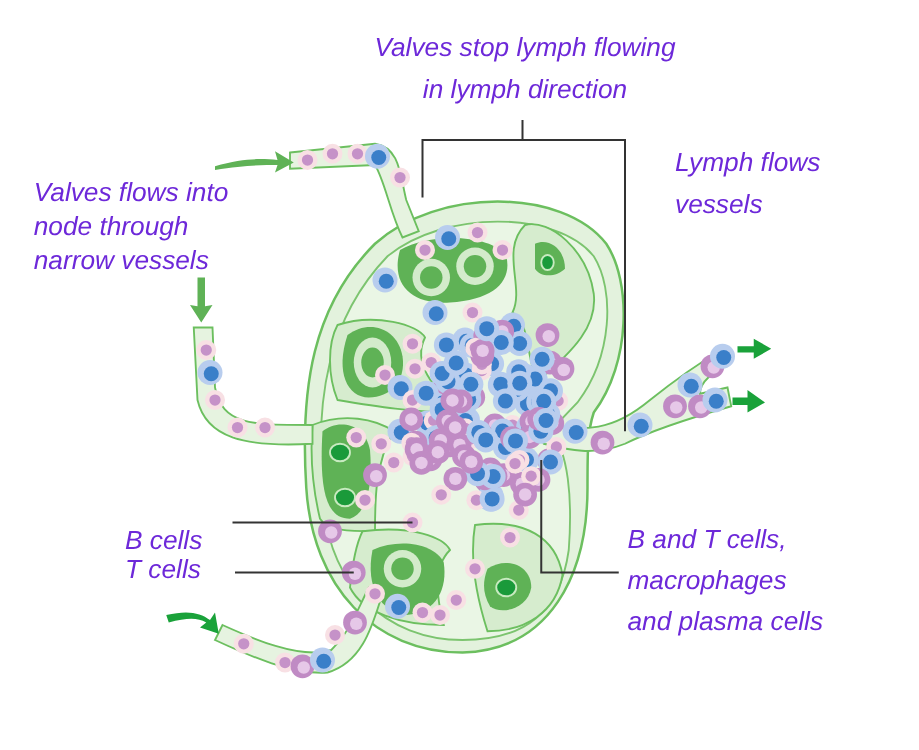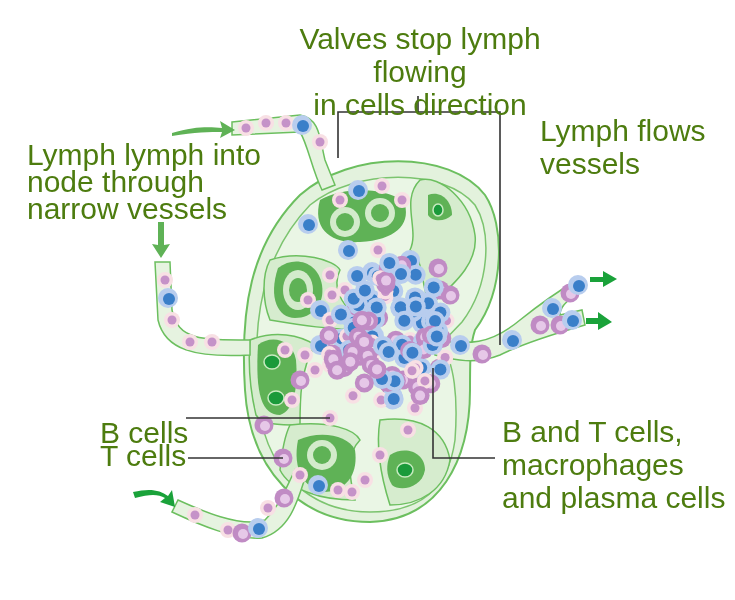--- a/index.html
+++ b/index.html
@@ -1,17 +1,17 @@
 <!DOCTYPE html>
 <html><head>
 <meta charset="utf-8">
 <style>
   html, body { margin:0; padding:0; background:#ffffff; }
   body { width:735px; height:600px; position:relative; overflow:hidden; font-family:"Liberation Sans", sans-serif; }
-  .label { position:absolute; color:#4d7c0f; font-size:30px; line-height:33px; font-family:"Liberation Sans", sans-serif; }
+  .label { position:absolute; color:#6d28d9; font-size:21px; line-height:33px; font-family:"Liberation Sans", sans-serif;font-style:italic; }
   .center { text-align:center; }
   svg { position:absolute; left:0; top:0; }
 </style>
 </head>
 <body>
 
 <svg width="735" height="600" viewBox="0 0 735 600">
 
   <path d="M300,195 C350,150 450,150 485,195 C505,225 505,290 475,330 C470,345 470,360 470,390 C470,460 440,520 370,522 C300,522 250,470 245,390 C240,310 250,245 300,195 Z" fill="#e3f2dd" stroke="#6cbf5f" stroke-width="2"></path>
   <path d="M310,205 C355,168 445,168 475,205 C492,232 490,285 462,322 L440,345 C455,360 458,400 455,440 C448,490 420,512 370,512 C310,512 262,470 258,395 C252,320 262,255 310,205 Z" fill="#eaf6e5" stroke="#7cc46f" stroke-width="1.5"></path>
@@ -433,24 +433,24 @@
   <g stroke="#333333" stroke-width="1.6" fill="none">
     <path d="M418,96 L418,112 M338,158 L338,112 L500,112 L500,345"></path>
     <path d="M186,418 L330,418"></path>
     <path d="M188,458 L283,458"></path>
     <path d="M433,368 L433,458 L495,458"></path>
   </g>
 </svg>
 
 <div class="label center" style="left:250px;top:22px;width:340px;">
   <div>Valves stop lymph flowing</div>
-  <div>in cells direction</div>
+  <div>in lymph direction</div>
 </div>
 <div class="label" style="left:27px;top:138px;">
-  <div>Lymph lymph into</div>
+  <div>Valves flows into</div>
   <div style="margin-top:-6px">node through</div>
   <div style="margin-top:-6px">narrow vessels</div>
 </div>
 <div class="label" style="left:540px;top:114px;">
   <div>Lymph flows</div>
   <div>vessels</div>
 </div>
 <div class="label" style="left:100px;top:416px;">B cells</div>
 <div class="label" style="left:100px;top:439px;">T cells</div>
 <div class="label" style="left:502px;top:415px;">

